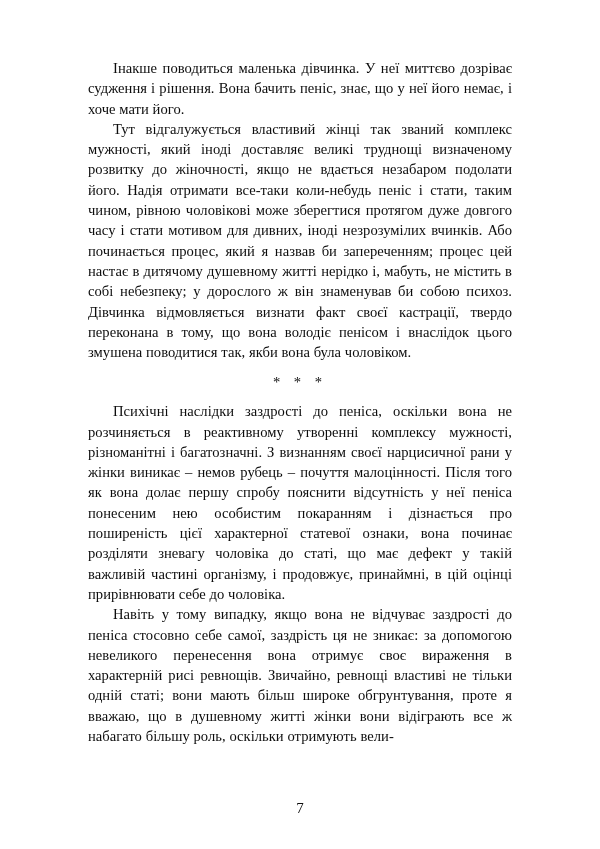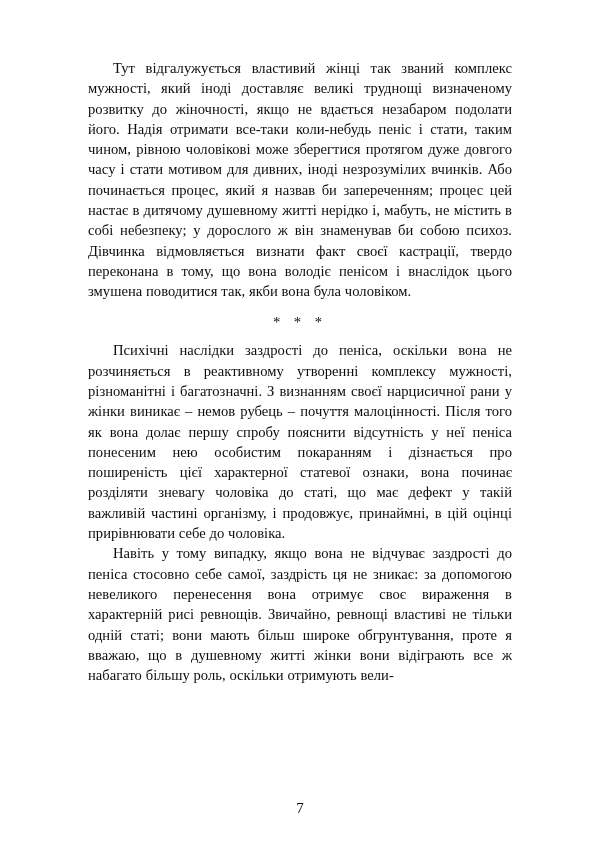--- a/index.html
+++ b/index.html
@@ -67,20 +67,21 @@
     line-height: 20px;
   }
 </style>
 </head>
 <body>
 
 <div class="page">
 
   <div class="text-column">
 
+    <p class="para">Інакше поводиться маленька дівчинка. У неї миттєво до­зріває судження і рішення. Вона бачить пеніс, знає, що у неї його немає, і хоче мати його.</p>
 
     <p class="para">Тут відгалужується властивий жінці так званий комп­лекс мужності, який іноді доставляє великі труднощі визна­ченому розвитку до жіночності, якщо не вдається незабаром подолати його. Надія отримати все-таки коли-небудь пеніс і стати, таким чином, рівною чоловікові може зберегтися про­тягом дуже довгого часу і стати мотивом для дивних, іноді незрозумілих вчинків. Або починається процес, який я назвав би запереченням; процес цей настає в дитячому душевному житті нерідко і, мабуть, не містить в собі небезпеку; у дорос­лого ж він знаменував би собою психоз. Дівчинка відмовля­ється визнати факт своєї кастрації, твердо переконана в тому, що вона володіє пенісом і внаслідок цього змушена поводити­ся так, якби вона була чоловіком.</p>
 
     <p class="sep">* * *</p>
 
     <p class="para">Психічні наслідки заздрості до пеніса, оскільки вона не розчиняється в реактивному утворенні комплексу мужності, різноманітні і багатозначні. З визнанням своєї нарцисичної рани у жінки виникає – немов рубець – почуття малоцінності. Після того як вона долає першу спробу пояснити відсутність у неї пеніса понесеним нею особистим покаранням і дізна­ється про поширеність цієї характерної статевої ознаки, вона починає розділяти зневагу чоловіка до статі, що має дефект у такій важливій частині організму, і продовжує, принаймні, в цій оцінці прирівнювати себе до чоловіка.</p>
 
     <p class="para">Навіть у тому випадку, якщо вона не відчуває заздрості до пеніса стосовно себе самої, заздрість ця не зникає: за допо­могою невеликого перенесення вона отримує своє вираження в характерній рисі ревнощів. Звичайно, ревнощі властиві не тільки одній статі; вони мають більш широке обгрунтування, проте я вважаю, що в душевному житті жінки вони відігра­ють все ж набагато більшу роль, оскільки отримують вели-</p>
 
   </div>

